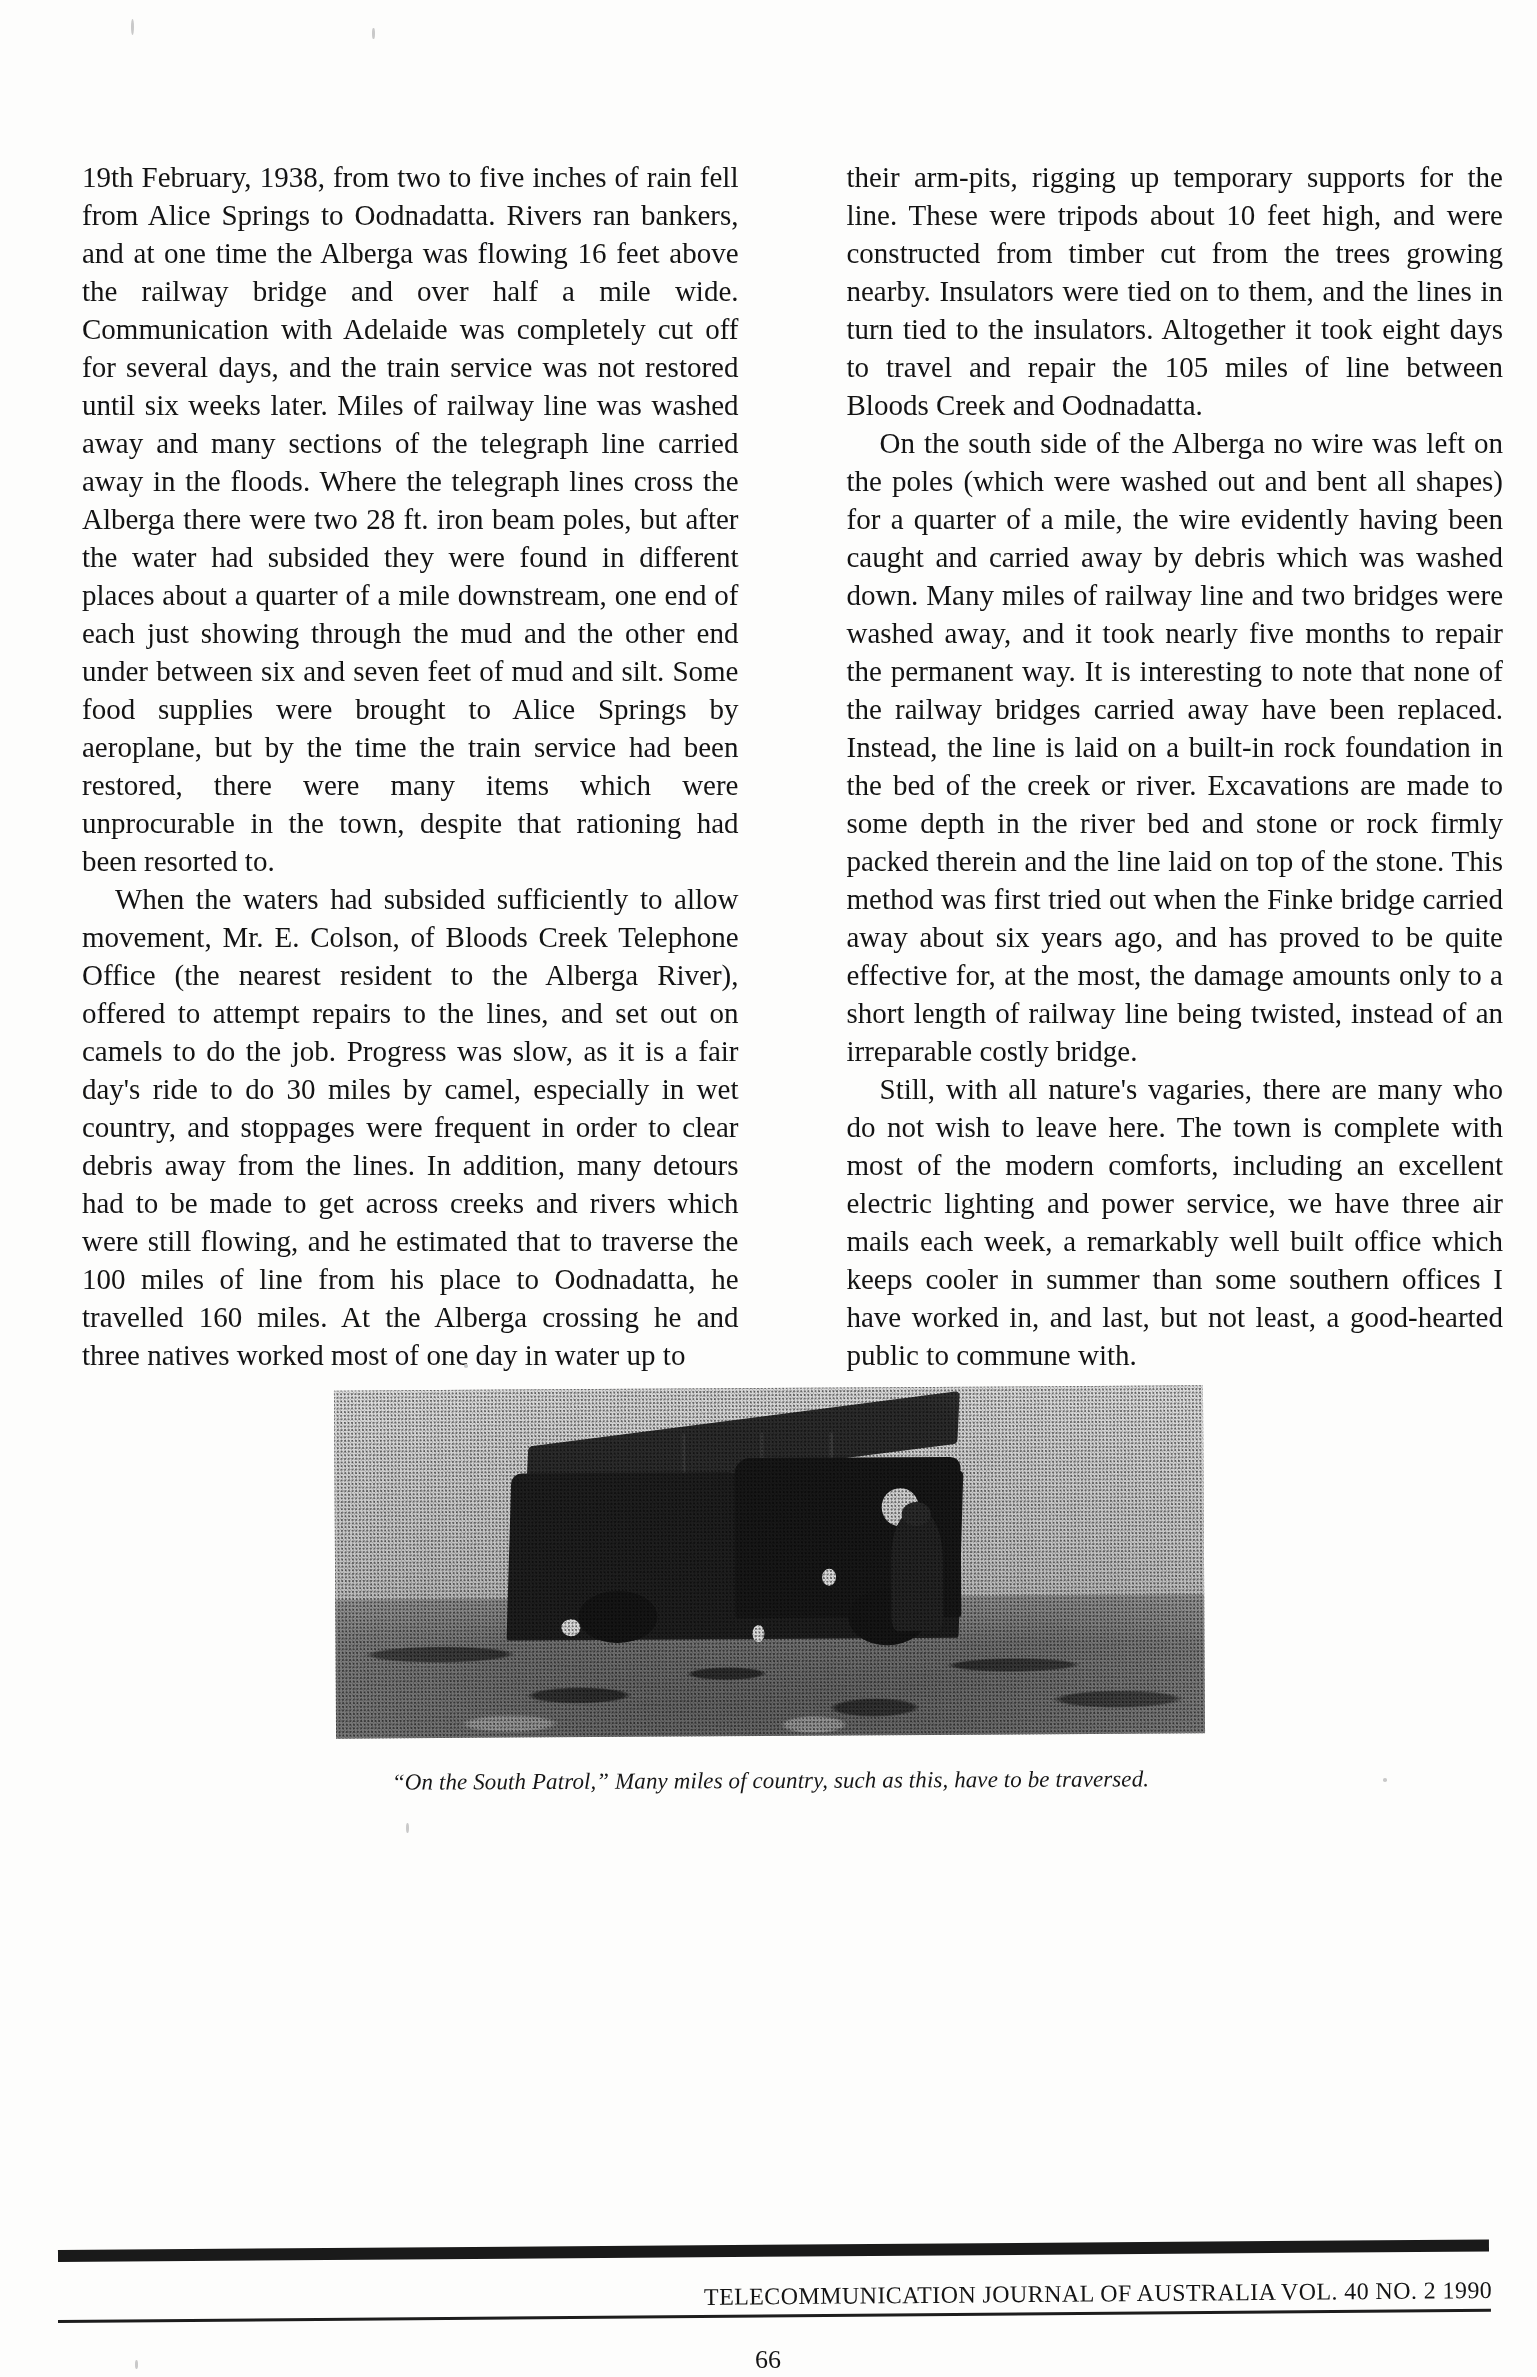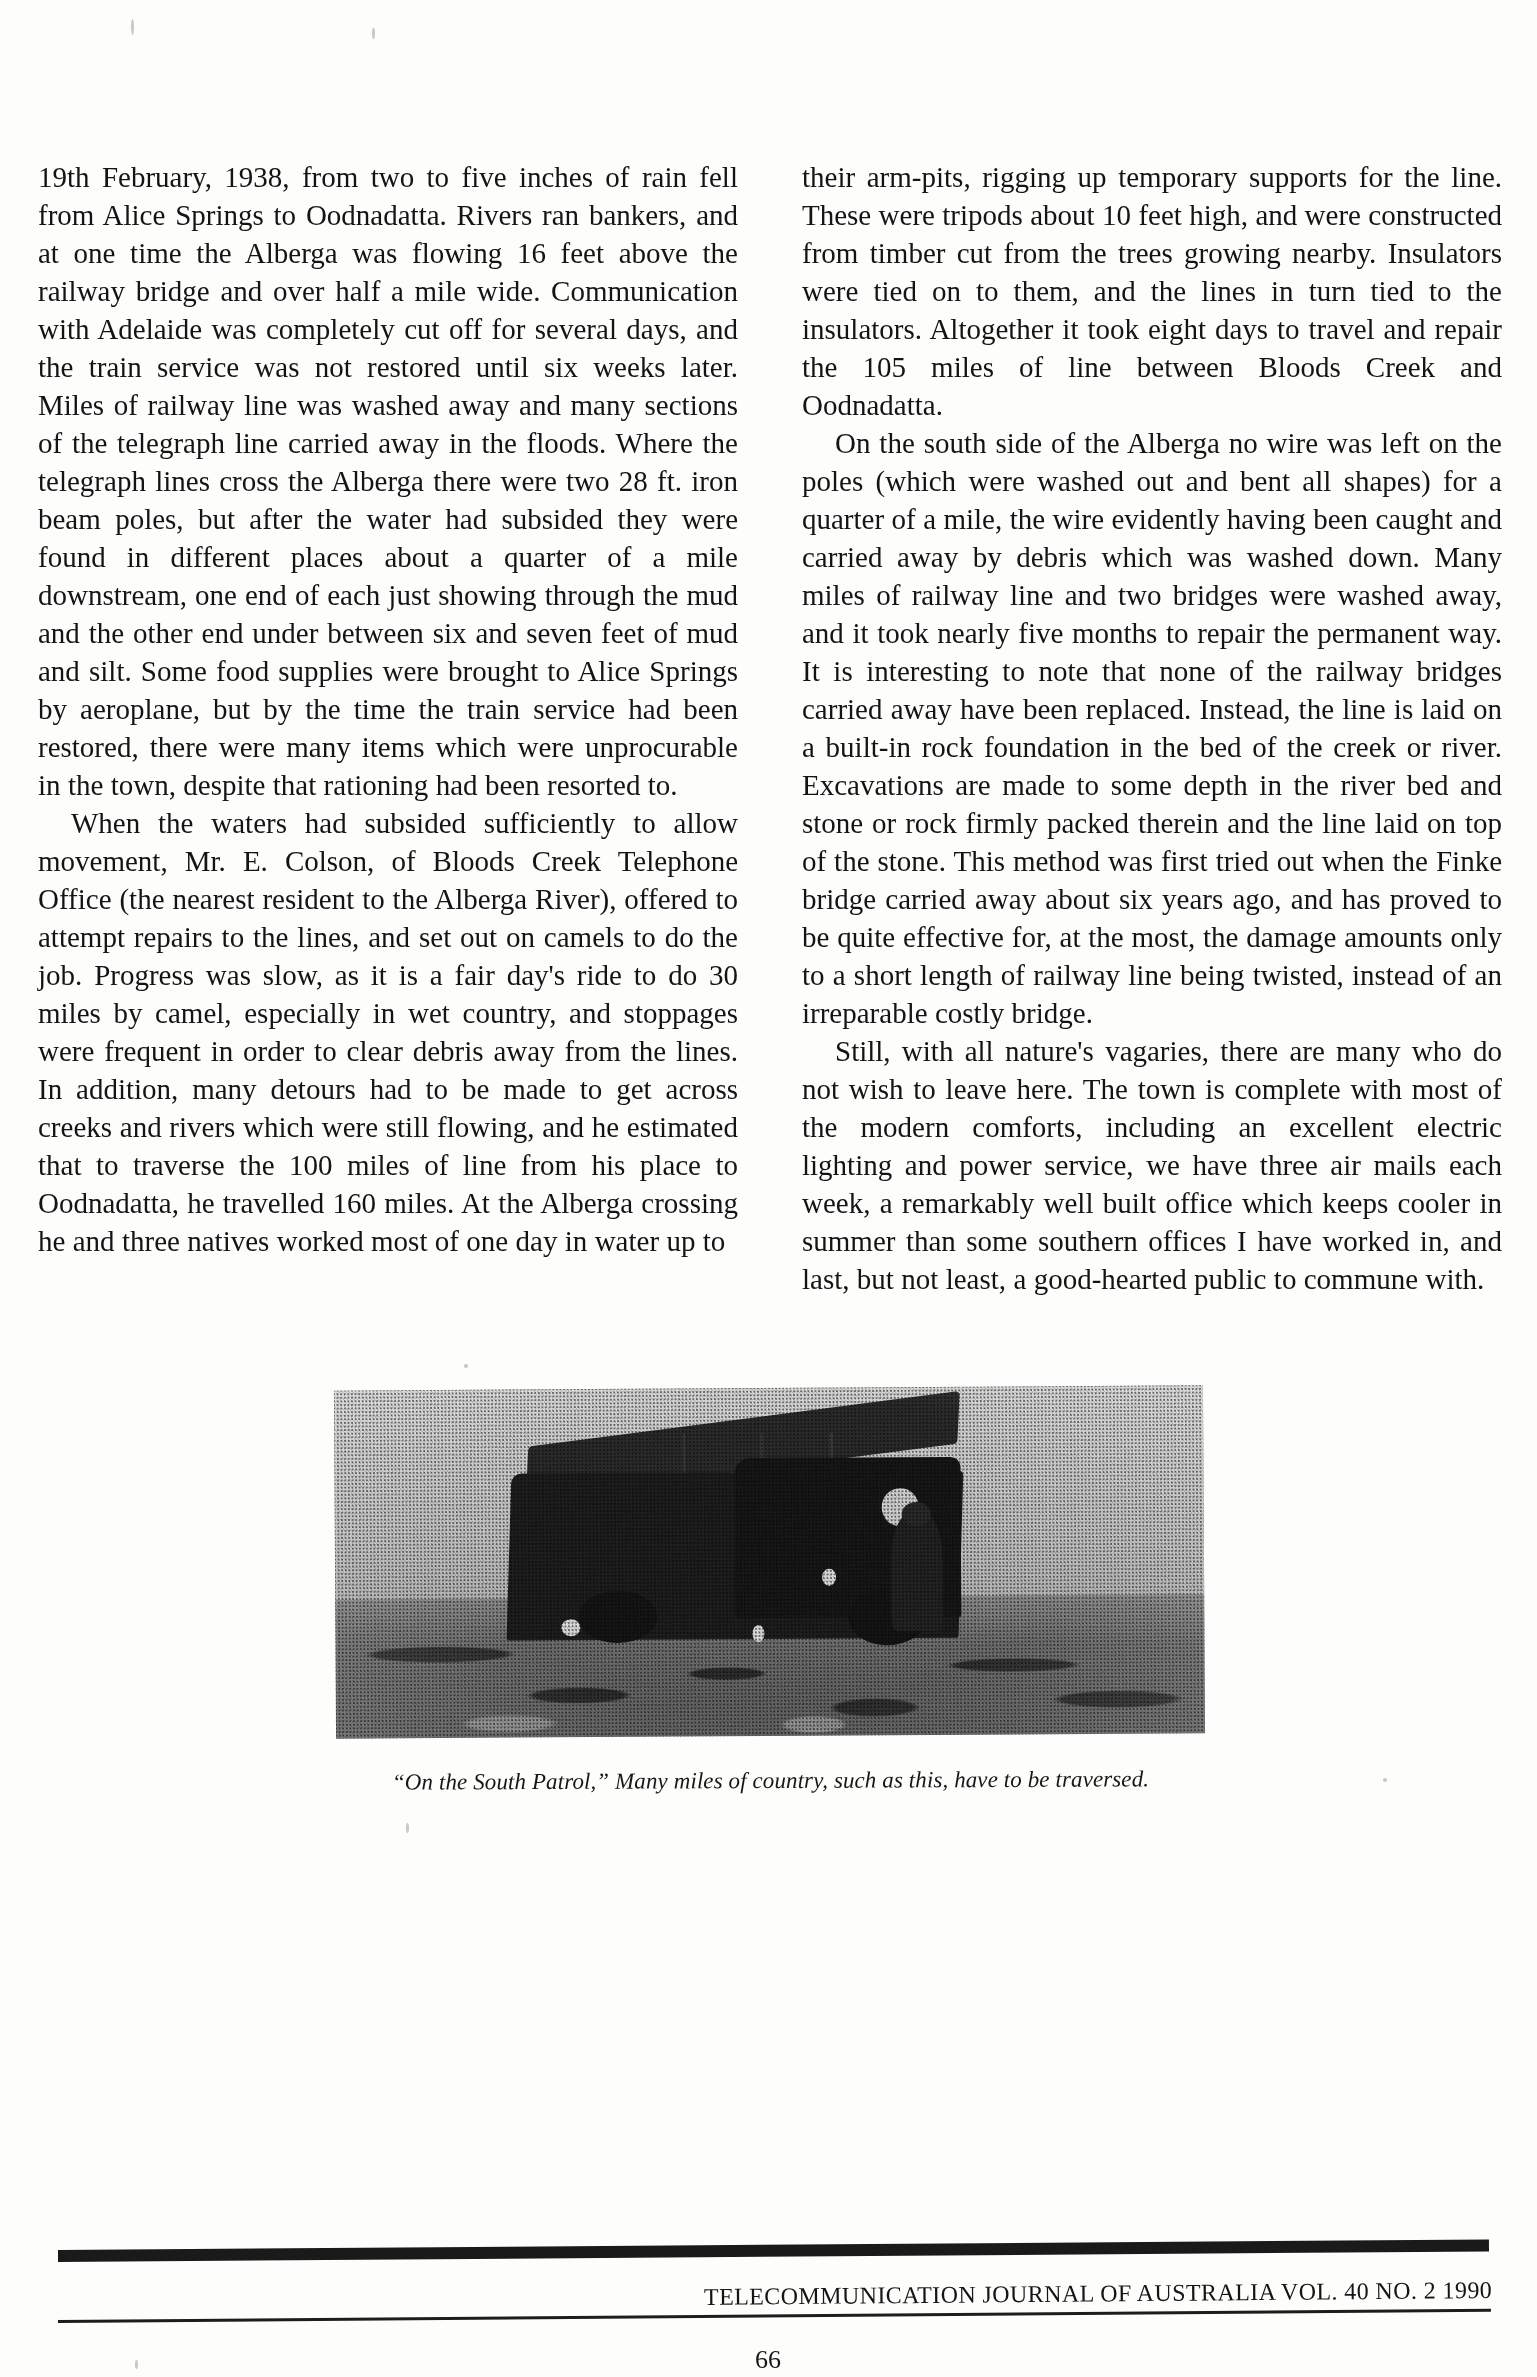--- a/index.html
+++ b/index.html
@@ -71,20 +71,21 @@
   .columns {
     position: absolute;
     left: 38px;
     top: 158px;
     width: 1465px;
     display: flex;
     gap: 64px;
   }
   .col {
     width: 700px;
+    margin-left: 44px;
   }
   .col p {
     margin: 0;
     font-size: 29px;
     line-height: 38px;
     text-align: justify;
     text-justify: inter-word;
     word-spacing: 0.1px;
     color: #141414;
     font-family: "Liberation Serif", "DejaVu Serif", serif;

